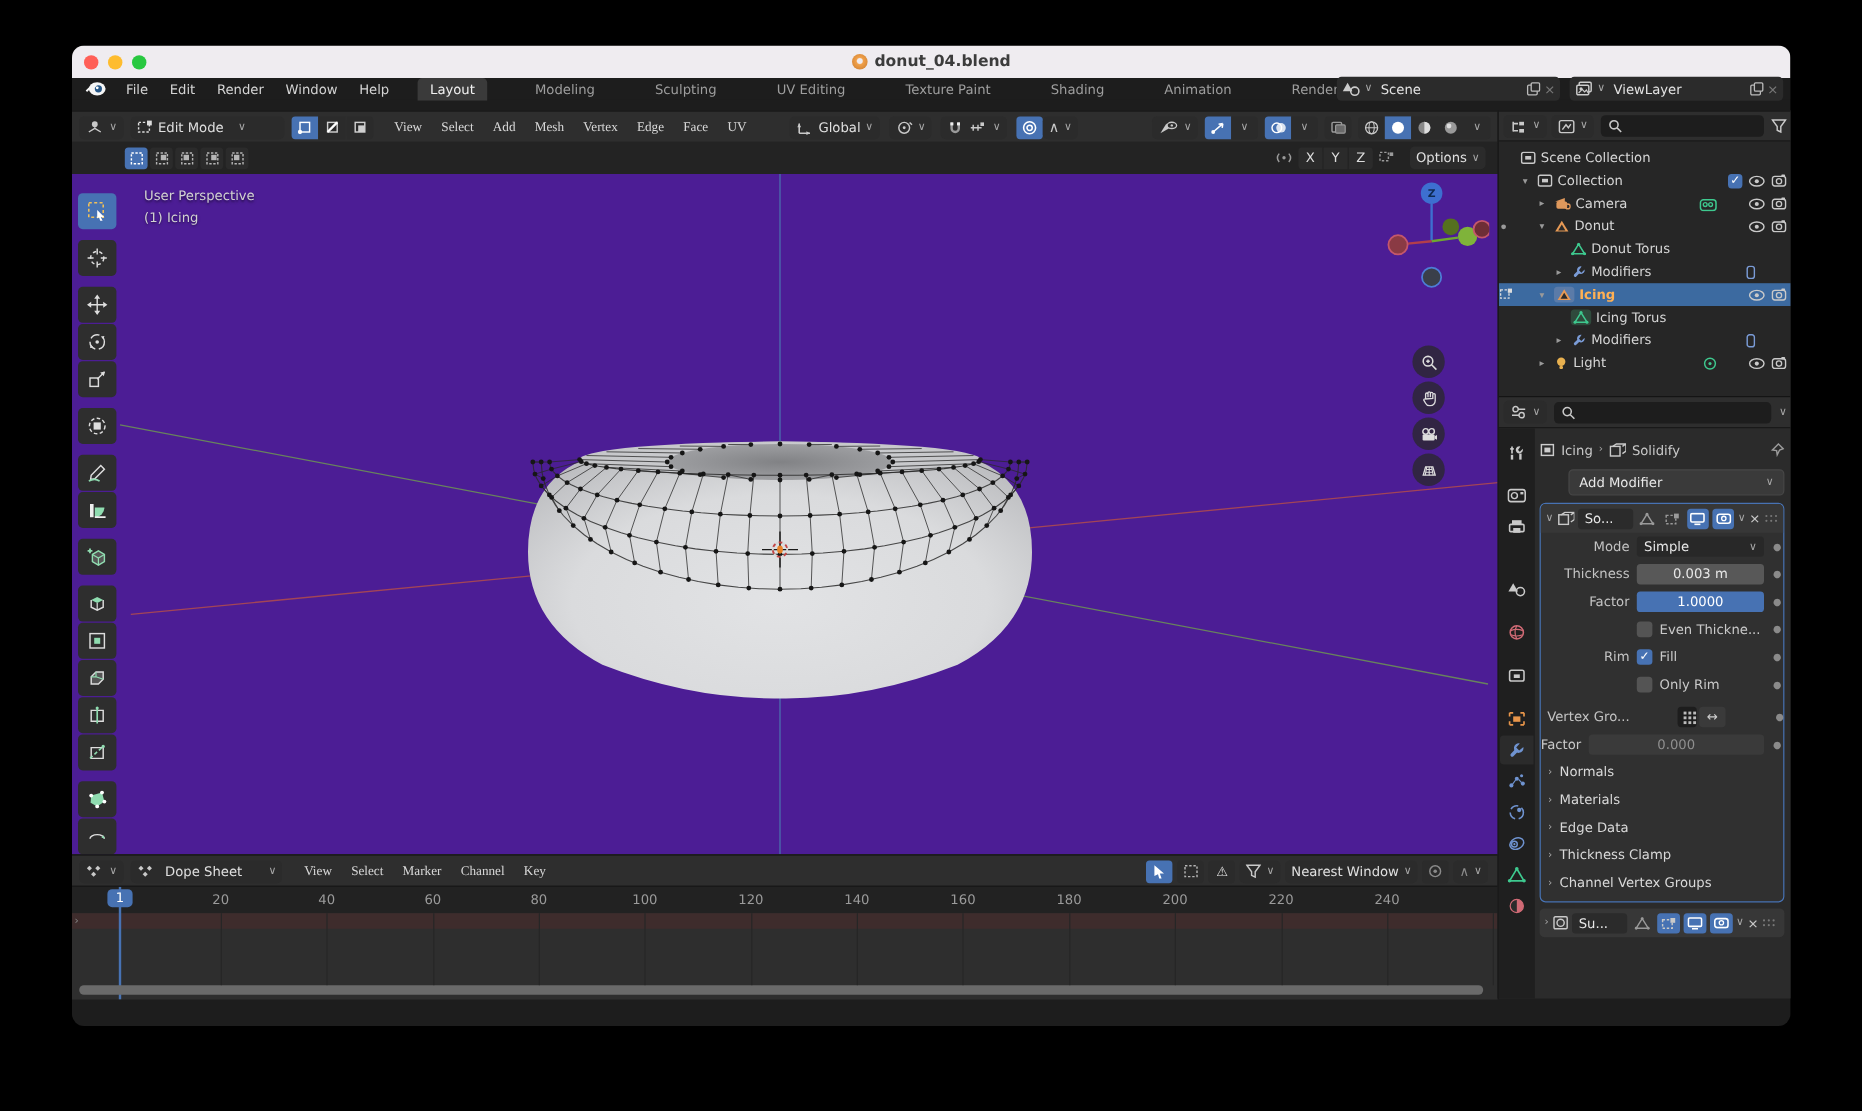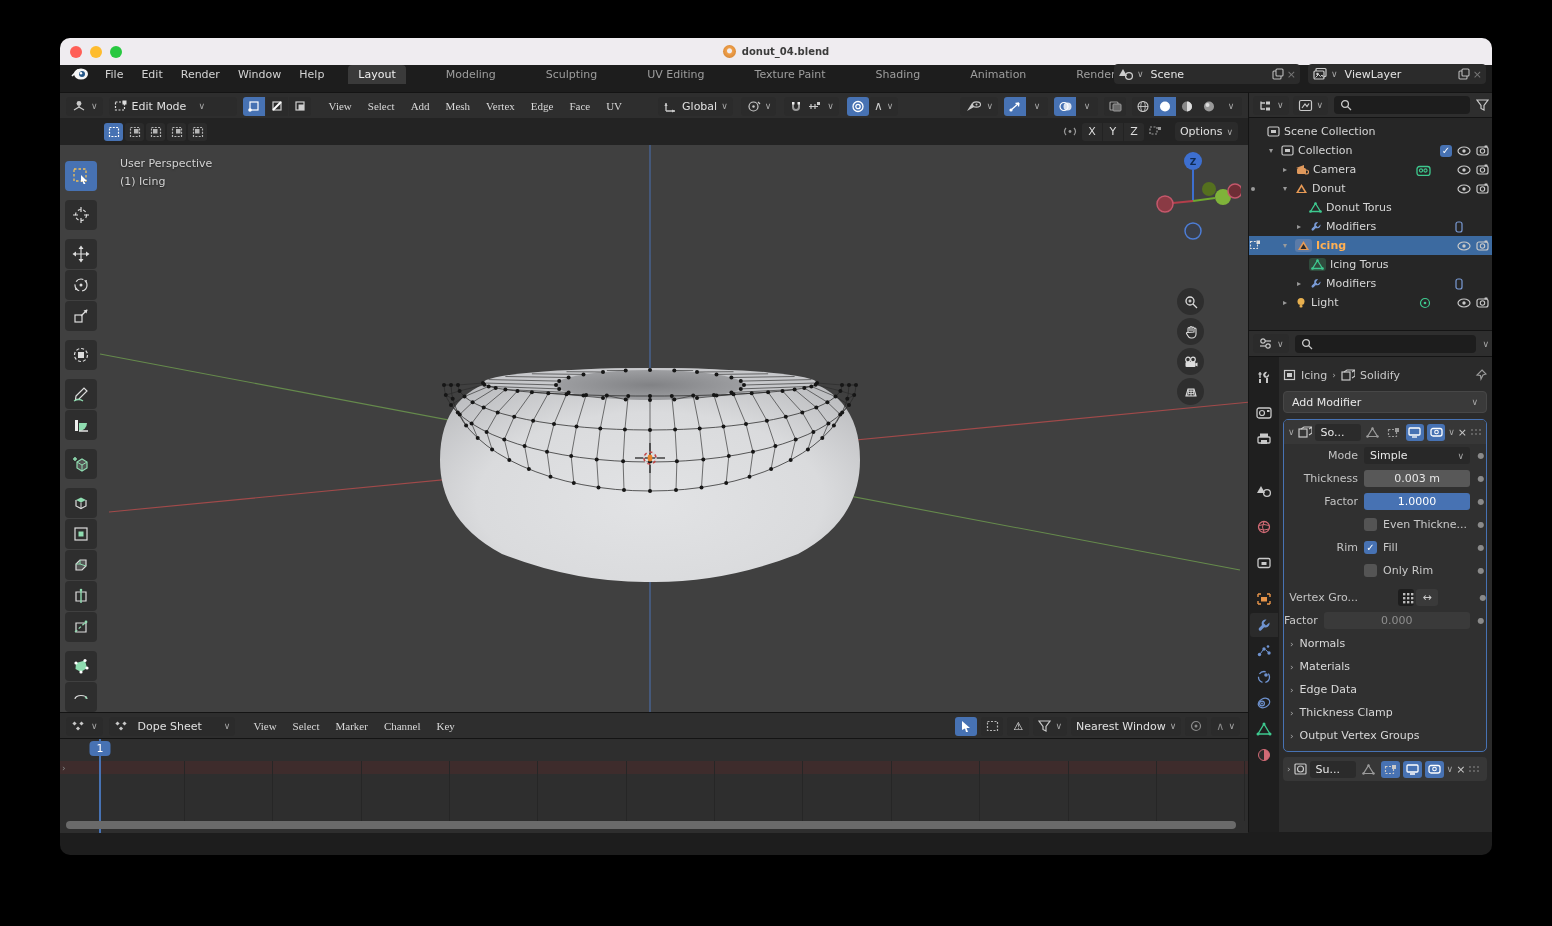--- a/index.html
+++ b/index.html
@@ -6,21 +6,21 @@
   #stage{position:relative;width:1552px;height:926px;background:#000;overflow:hidden;
          font-family:"DejaVu Sans","Liberation Sans",sans-serif;font-size:11px;color:#c9c9c9;
          -webkit-font-smoothing:antialiased;}
   .abs{position:absolute;}
   .row{display:flex;align-items:center;}
   #win{position:absolute;left:60px;top:38px;width:1432px;height:817px;border-radius:10px;
        overflow:hidden;background:#1d1d1d;box-shadow:0 10px 40px rgba(0,0,0,.6);}
   
   #titlebar{left:0;top:0;width:100%;height:27px;background:#efecf0;display:flex;align-items:center;justify-content:center;}
   .tlight{width:12px;height:12px;border-radius:50%;margin-right:8px;}
-  #title{font-weight:bold;font-size:10px;color:#3c3c3c;display:flex;align-items:center;gap:6px;}
+  #title{font-weight:bold;font-size:13px;color:#3c3c3c;display:flex;align-items:center;gap:6px;}
   .mini-donut{width:13px;height:13px;border-radius:50%;background:radial-gradient(circle at 50% 45%, #efecf0 0 2px, #f0a04a 3px, #c97b2d 100%);display:inline-block;}
   
   #topbar{left:0;top:27px;width:100%;height:18px;background:#1d1d1d;display:flex;align-items:center;}
   .menu-item{padding:0 9px;color:#d4d4d4;}
   .ws-tab{padding:3px 10px;margin:0 1px;border-radius:4px 4px 0 0;color:#9e9e9e;white-space:nowrap;}
   .ws-tab.active{background:#3a3a3a;color:#f0f0f0;}
   .id-pill{display:flex;align-items:center;background:#2b2b2b;border-radius:4px;height:20px;padding:0 4px;gap:3px;}
   .id-pill .name{color:#e3e3e3;padding:0 4px;min-width:70px;}
   
   .area-hd{background:#2e2e2e;display:flex;align-items:center;border-top:1px solid #141414;border-bottom:1px solid #141414;}
@@ -28,21 +28,21 @@
   #tool-settings{left:0;top:80px;width:1188px;height:27px;background:#232323;display:flex;align-items:center;border-bottom:1px solid #141414;}
   .hmenu{padding:0 8px;color:#d8d8d8;white-space:nowrap;font-family:Liberation Serif, serif;}
   .dd-pill{display:flex;align-items:center;background:#2b2b2b;border-radius:4px;height:19px;padding:0 5px;gap:4px;color:#e0e0e0;white-space:nowrap;}
   .tgl{width:22px;height:19px;border-radius:3px;display:flex;align-items:center;justify-content:center;background:#2b2b2b;}
   .tgl.on{background:#4772b3;}
   .tgl.join-l{border-top-right-radius:0;border-bottom-right-radius:0;}
   .tgl.join-m{border-radius:0;}
   .tgl.join-r{border-top-left-radius:0;border-bottom-left-radius:0;}
   .chev{color:#a8a8a8;font-size:9px;}
   
-  #viewport{left:0;top:107px;width:1344px;height:567px;background:#404040;overflow:hidden;}
+  #viewport{left:0;top:107px;width:1344px;height:567px;background:#4c1d95;overflow:hidden;}
   #vp-overlay{left:60px;top:10px;color:#d2d2d2;line-height:18px;text-shadow:0 1px 2px rgba(0,0,0,.5);}
   #toolbar{left:5px;top:16px;width:34px;display:flex;flex-direction:column;gap:1px;}
   .tool-btn{width:32px;height:30px;border-radius:4px;background:#2e2e2e;display:flex;align-items:center;justify-content:center;}
   .tool-btn.active{background:#4772b3;}
   .tool-gap{height:7px;}
   .navbtn{position:absolute;width:27px;height:27px;border-radius:50%;background:rgba(40,40,40,.75);display:flex;align-items:center;justify-content:center;}
   
   #right-col{left:1188px;top:54px;width:244px;height:740px;background:#262626;border-left:1px solid #141414;}
   #outliner-hd{left:0;top:0;width:100%;height:26px;padding:0 4px;box-sizing:border-box;}
   #outliner{left:0;top:26px;width:100%;height:212px;background:#262626;overflow:hidden;padding-top:4px;box-sizing:border-box;}
@@ -823,20 +823,34 @@
             </svg>
           </span>
           <span class="dd-pill">
             <span style="color:#8a8a8a">∧</span>
             <span class="chev">∨</span>
           </span>
         </span>
       </div>
 
   <div id="dopesheet" class="abs">
+    <div id="ds-ruler" class="abs">
+          <span class="tick-lbl" style="left: 123.942px;">20</span>
+          <span class="tick-lbl" style="left: 212.302px;">40</span>
+          <span class="tick-lbl" style="left: 300.662px;">60</span>
+          <span class="tick-lbl" style="left: 389.022px;">80</span>
+          <span class="tick-lbl" style="left: 477.382px;">100</span>
+          <span class="tick-lbl" style="left: 565.742px;">120</span>
+          <span class="tick-lbl" style="left: 654.102px;">140</span>
+          <span class="tick-lbl" style="left: 742.462px;">160</span>
+          <span class="tick-lbl" style="left: 830.822px;">180</span>
+          <span class="tick-lbl" style="left: 919.182px;">200</span>
+          <span class="tick-lbl" style="left: 1007.54px;">220</span>
+          <span class="tick-lbl" style="left: 1095.9px;">240</span>
+        </div>
     <div id="ds-red" class="abs"></div>
     <div id="ds-grid"></div>
     <div id="playhead" style="left: 39px;"></div>
     <div id="frame-badge" style="left: 40px;">1</div>
     <div class="abs" style="left:2px;top:24px;color:#888;font-size:9px">›</div>
     <div id="ds-scroll"></div>
   <div class="gridline" style="left: 123.942px;"></div>
         <div class="gridline" style="left: 212.302px;"></div>
         <div class="gridline" style="left: 300.662px;"></div>
         <div class="gridline" style="left: 389.022px;"></div>
@@ -1243,21 +1257,21 @@
                   <path d="M3 3 L6 1 L14 1 L11 3 M14 1 L14 7 L11 9" fill="none" stroke="#c9c9c9" stroke-width="1.2"></path>
                 </svg>
               </span>
               <span>Solidify</span>
               <span class="icon" style="margin-left: auto;">
                 <svg width="12" height="12" viewBox="0 0 12 12">
                   <path d="M7 1 L11 5 L8 6 L6 10 L5.5 6.5 L2 6 Z" fill="none" stroke="#9a9a9a" stroke-width="1.2"></path>
                 </svg>
               </span>
             </div>
-            <div style="margin-top: 4px; height: 20px; background: rgb(58, 58, 58); border: 1px solid rgb(71, 71, 71); border-radius: 4px; display: flex; align-items: center; justify-content: space-between; padding: 0px 8px; color: rgb(232, 232, 232);">
+            <div style="margin-top: 4px; height: 20px; background: rgb(58, 58, 58); border: 1px solid rgb(71, 71, 71); border-radius: 4px; display: flex; align-items: center; justify-content: space-between; padding: 0px 8px; color: rgb(232, 232, 232); margin-left: 24px;">
               <span>Add Modifier</span>
               <span class="chev">∨</span>
             </div>
             <div class="mod-panel">
               <div class="mod-hd">
                 <span class="chev">∨</span>
                 <span class="icon">
                   <svg width="14" height="12" viewBox="0 0 14 12">
                     <rect x="1" y="3" width="8" height="8" fill="none" stroke="#c9c9c9" stroke-width="1.2"></rect>
                     <path d="M3 3 L6 1 L14 1 L11 3 M14 1 L14 7 L11 9" fill="none" stroke="#c9c9c9" stroke-width="1.2"></path>
@@ -1391,21 +1405,21 @@
               <div class="sect">
                 <span class="chev">›</span>
                 <span>Edge Data</span>
               </div>
               <div class="sect">
                 <span class="chev">›</span>
                 <span>Thickness Clamp</span>
               </div>
               <div class="sect">
                 <span class="chev">›</span>
-                <span>Output Vertex Groups</span>
+                <span>Channel Vertex Groups</span>
               </div>
             </div>
             <div class="mod-hd" style="margin-top: 5px; border-radius: 4px; background: rgb(55, 55, 55);">
               <span class="chev">›</span>
               <span class="icon">
                 <svg width="13" height="12" viewBox="0 0 13 12">
                   <rect x="1" y="1" width="11" height="10" rx="1" fill="none" stroke="#c9c9c9" stroke-width="1.2"></rect>
                   <circle cx="6.5" cy="6" r="3" fill="none" stroke="#c9c9c9" stroke-width="1.2"></circle>
                 </svg>
               </span>

